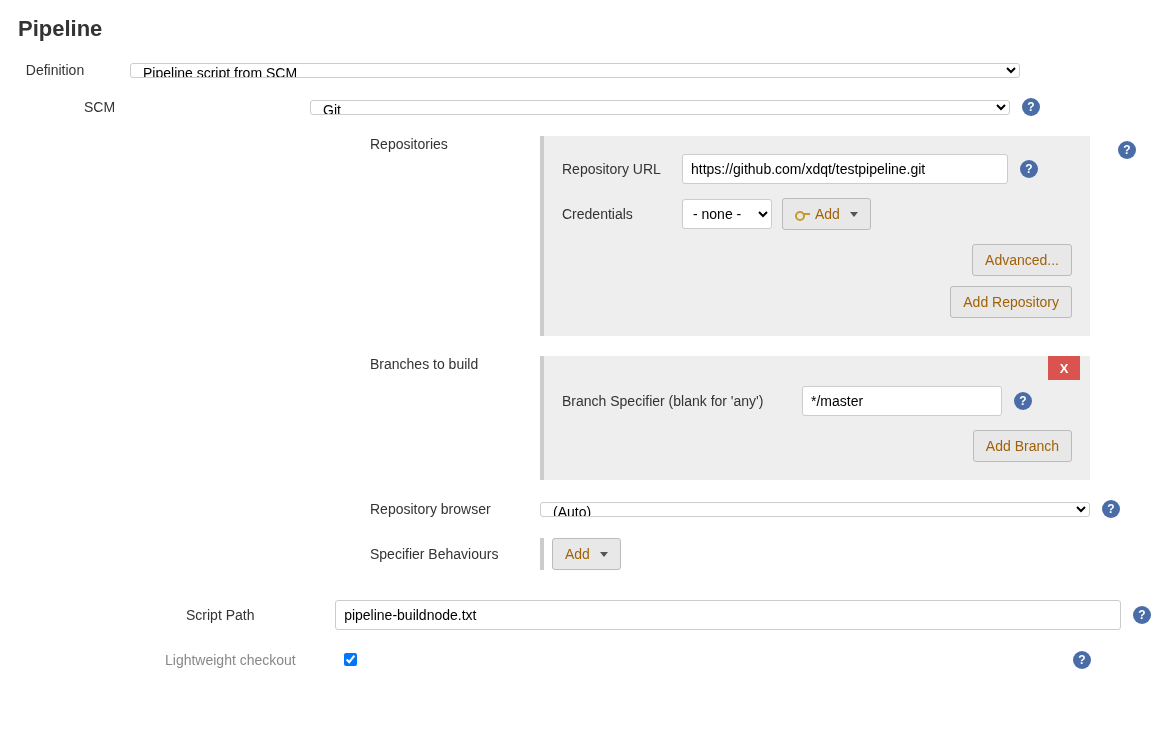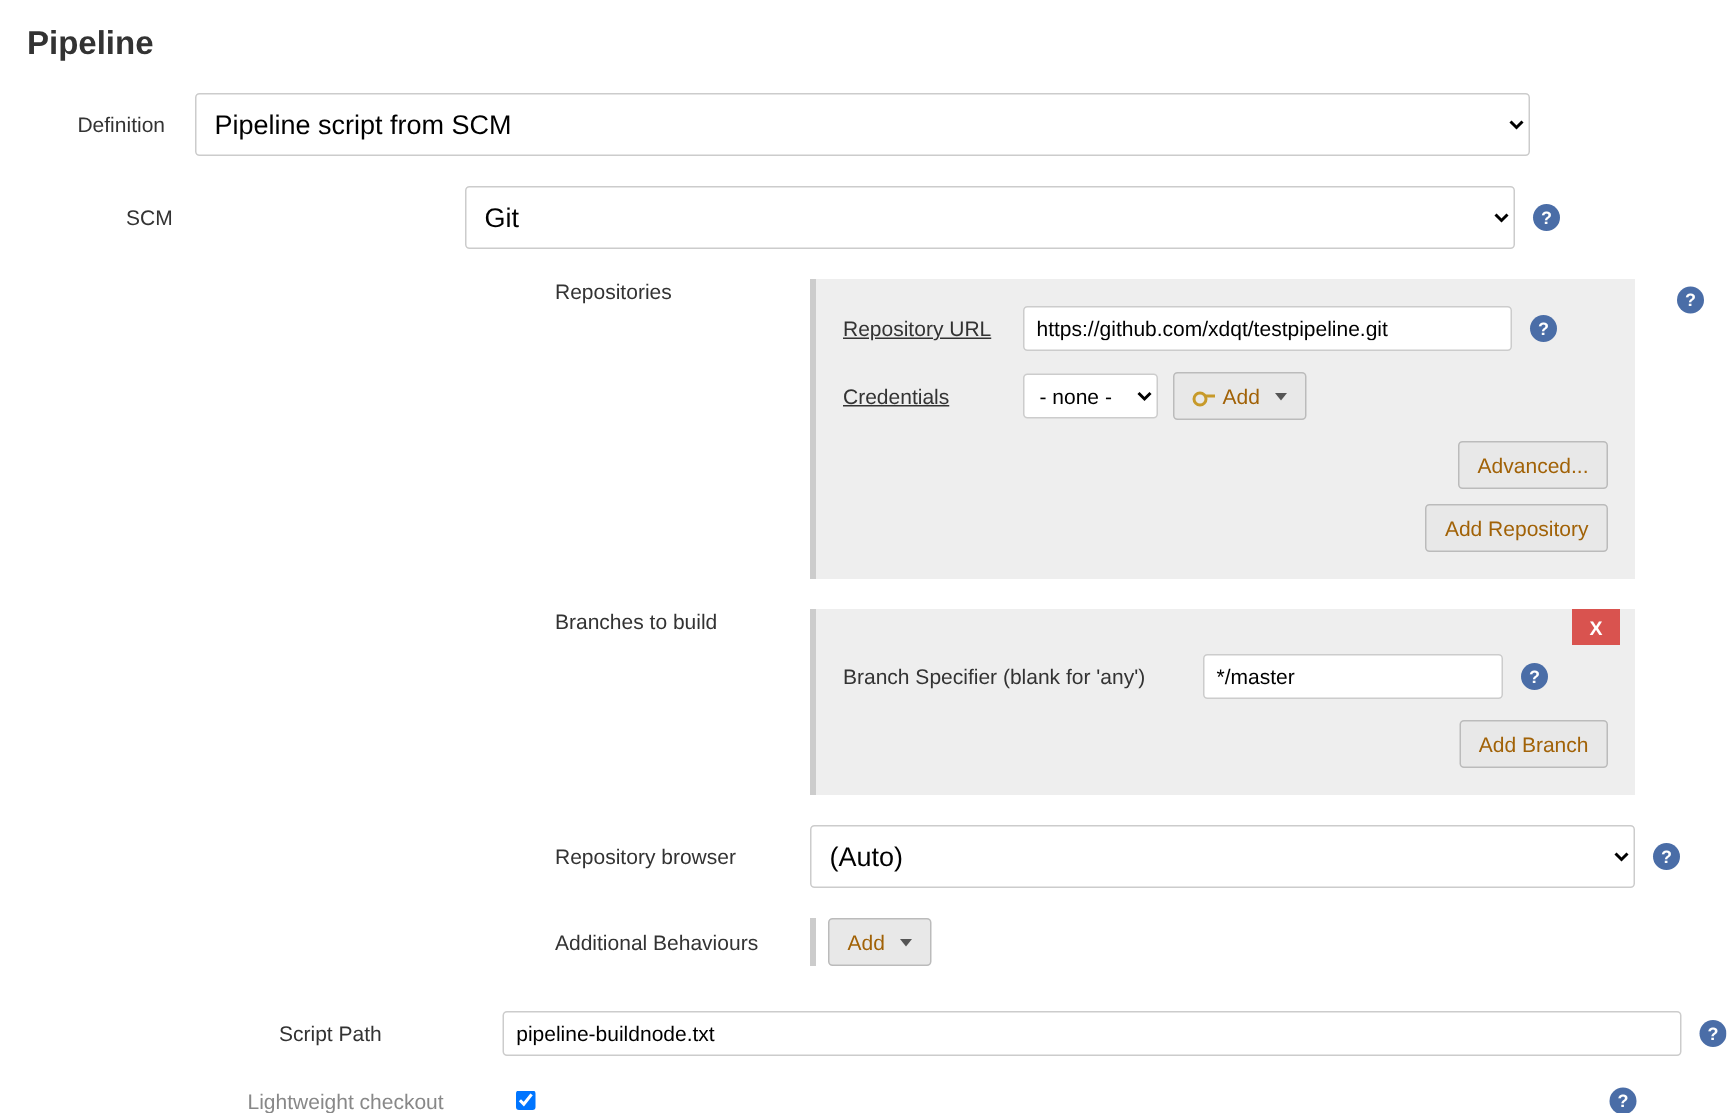--- a/index.html
+++ b/index.html
@@ -16,36 +16,36 @@
     font-size: 22px;
     font-weight: bold;
     margin: 16px 0 20px 18px;
   }
   .row {
     display: flex;
     align-items: center;
     margin-bottom: 20px;
   }
   .label-col {
-    text-align: right;
+    text-align: center;
     padding-right: 20px;
     color: #333;
   }
   .definition-label { width: 130px; }
   .scm-label { width: 310px; text-align: left; padding-left: 84px; }
   .sub-label { width: 540px; text-align: left; padding-left: 370px; }
   .scriptpath-label { width: 320px; text-align: left; padding-left: 165px; margin-left: 21px; }
 
   select.wide-select {
-    height: 42px;
+    height: 15px;
     border: 1px solid #ccc;
     border-radius: 3px;
     background: #fff;
     padding: 0 8px;
-    font-size: 18px;
+    font-size: 14px;
   }
   select.definition-select { width: 890px; }
   select.scm-select { width: 700px; }
   select.repo-browser-select { width: 550px; }
 
   .nested-block {
     background: #eee;
     border-left: 4px solid #ccc;
     margin-left: 548px;
     width: 550px;
@@ -65,21 +65,21 @@
     font-weight: bold;
     cursor: pointer;
     font-size: 13px;
   }
   .inner-row {
     display: flex;
     align-items: center;
     margin-bottom: 14px;
   }
   .inner-label { width: 220px; color: #333; }
-  .inner-label-short { width: 120px; text-decoration: underline; }
+  .inner-label-short { width: 120px; }
   input.text-input {
     height: 30px;
     border: 1px solid #ccc;
     border-radius: 3px;
     padding: 0 8px;
     font-size: 14px;
     background: #fff;
   }
   .repo-url-input { width: 326px; }
   .branch-input { width: 200px; }
@@ -239,21 +239,21 @@
 
 <div class="row row-rel">
   <div class="sub-label">Repository browser</div>
   <select class="wide-select repo-browser-select">
     <option>(Auto)</option>
   </select>
   <span class="help-icon">?</span>
 </div>
 
 <div class="row">
-  <div class="sub-label">Additional Behaviours</div>
+  <div class="sub-label">Specifier Behaviours</div>
   <div style="border-left:4px solid #ccc; padding-left:8px;">
     <button class="btn">
       <span>Add</span>
       <span class="caret-down"></span>
     </button>
   </div>
 </div>
 
 <div class="row row-rel" style="margin-top:30px;">
   <div class="scriptpath-label">Script Path</div>

